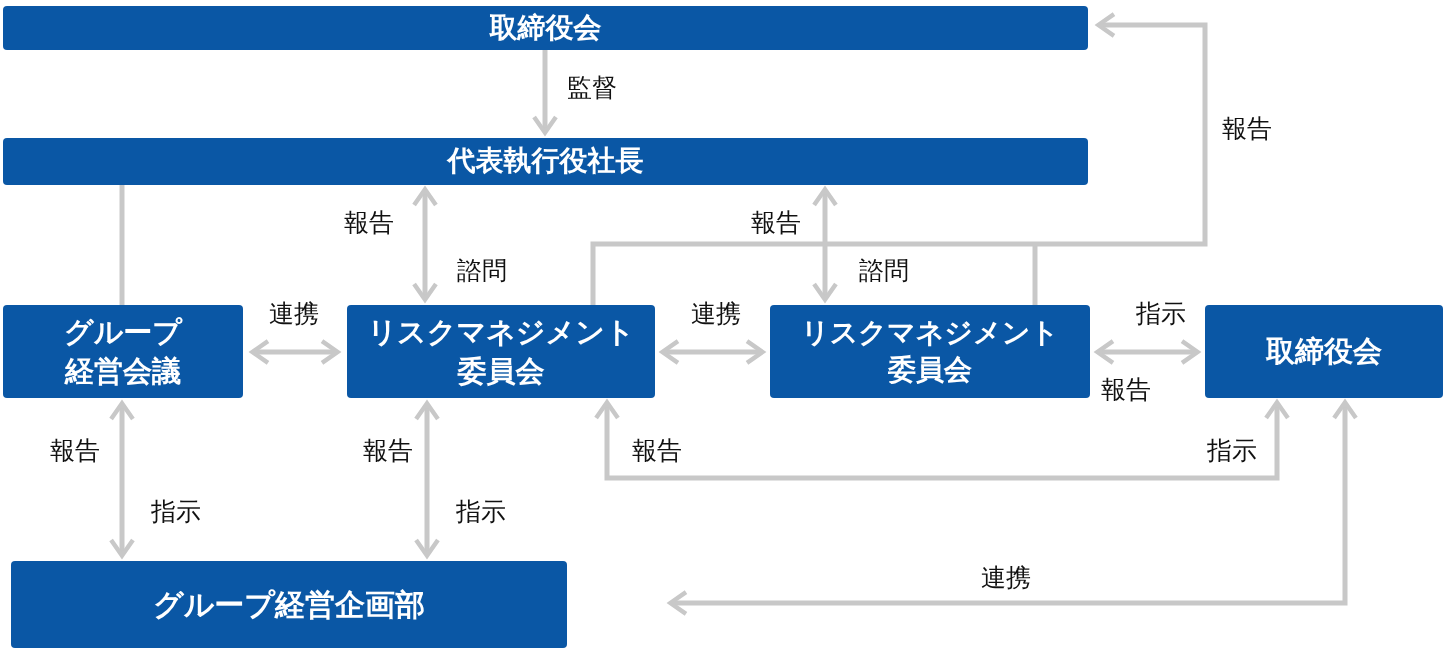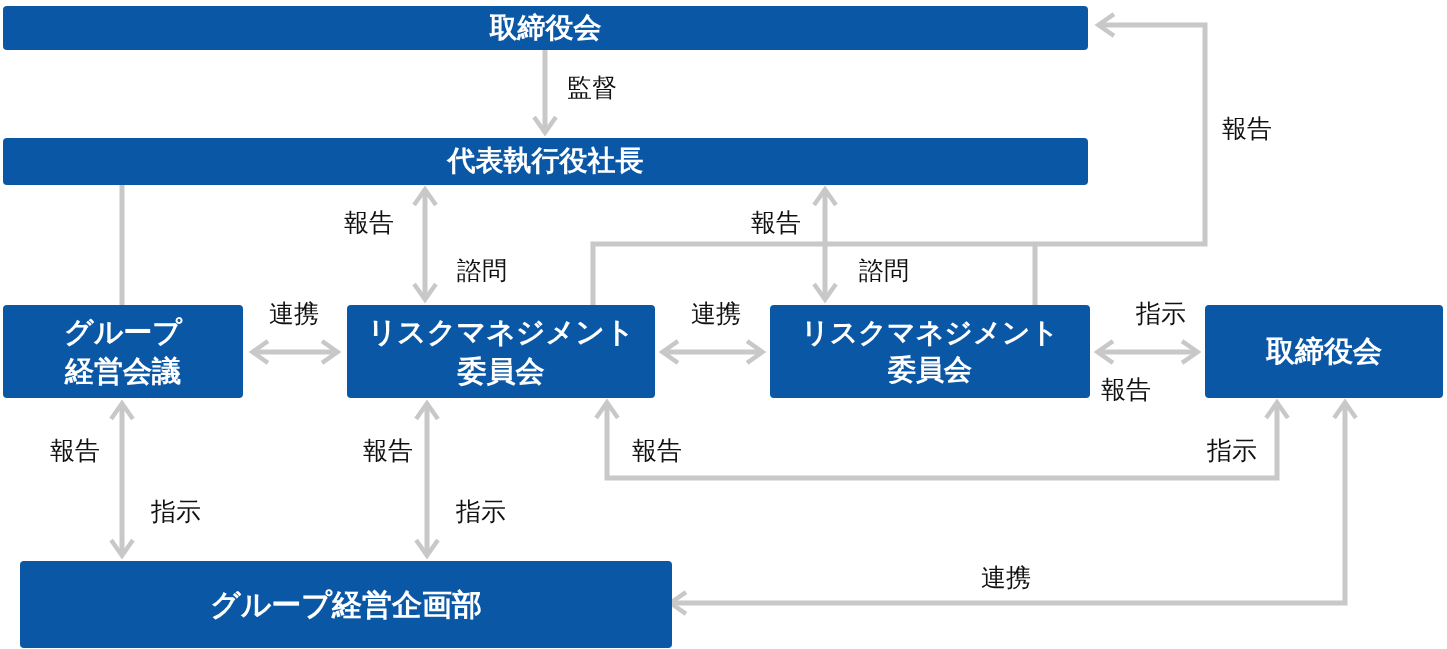--- a/index.html
+++ b/index.html
@@ -103,21 +103,21 @@
 
   <div class="node" style="left:770px;top:305px;width:320px;height:93px;font-size:28px;">
     <span>リスクマネジメント</span>
     <span>委員会</span>
   </div>
 
   <div class="node" style="left:1205px;top:305px;width:238px;height:93px;font-size:29px;">
     <span>取締役会</span>
   </div>
 
-  <div class="node" style="left:20px;top:561px;width:652px;height:87px;font-size:30px;">
+  <div class="node" style="left:11px;top:561px;width:556px;height:87px;font-size:30px;">
     <span>グループ経営企画部</span>
   </div>
 
   <div class="edge-label" style="left:592px;top:87px;">監督</div>
 
   <div class="edge-label" style="left:369px;top:222px;">報告</div>
   <div class="edge-label" style="left:482px;top:270px;">諮問</div>
 
   <div class="edge-label" style="left:776px;top:222px;">報告</div>
   <div class="edge-label" style="left:884px;top:270px;">諮問</div>

